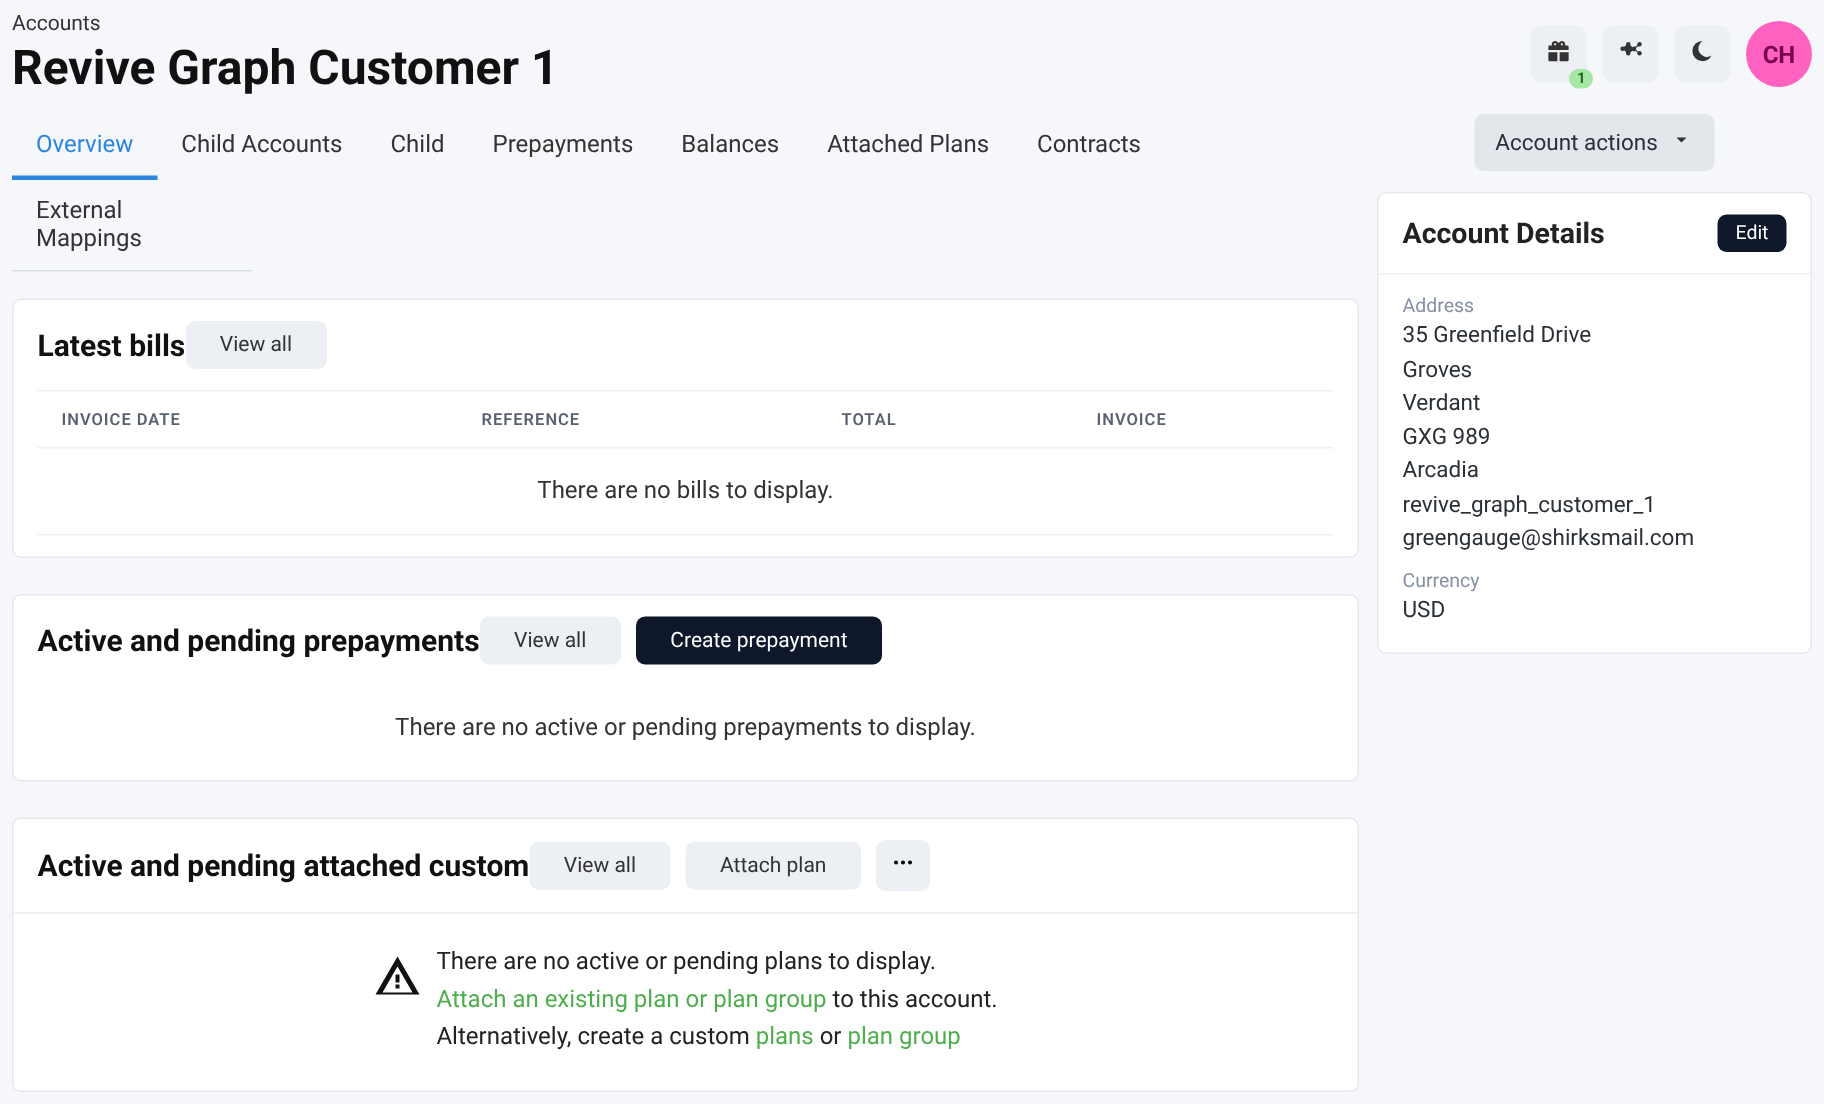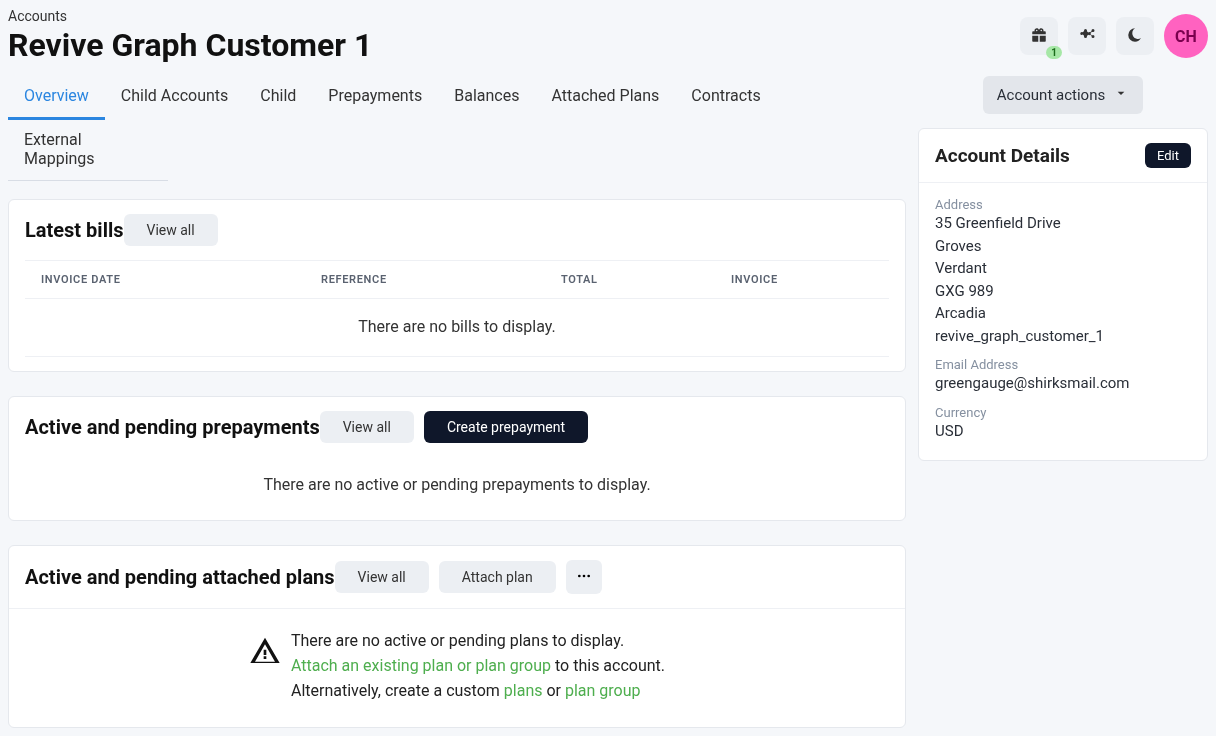--- a/index.html
+++ b/index.html
@@ -321,21 +321,21 @@
           <div class="card-actions">
             <button class="btn btn-light">View all</button>
             <button class="btn btn-green">Create prepayment</button>
           </div>
         </div>
         <div class="empty-body">There are no active or pending prepayments to display.</div>
       </div>
 
       <div class="card">
         <div class="card-head">
-          <div class="card-title">Active and pending attached plans</div>
+          <div class="card-title">Active and pending attached custom</div>
           <div class="card-actions">
             <button class="btn btn-light">View all</button>
             <button class="btn btn-light">Attach plan</button>
             <div class="more-btn">
               <span>
                 <svg viewBox="0 0 24 24" width="16" height="16">
                     <circle cx="5" cy="12" r="2"></circle>
                     <circle cx="12" cy="12" r="2"></circle>
                     <circle cx="19" cy="12" r="2"></circle>
                   </svg>
@@ -383,21 +383,20 @@
         <div class="details-body">
           <div class="detail-label first">Address</div>
           <div class="detail-value">35 Greenfield Drive</div>
           <div class="detail-value">Groves</div>
           <div class="detail-value">Verdant</div>
           <div class="detail-value">GXG 989</div>
           <div class="detail-value">Arcadia</div>
 
           <div class="detail-value">revive_graph_customer_1</div>
 
-          <div class="detail-label">Email Address</div>
           <div class="detail-value">greengauge@shirksmail.com</div>
 
           <div class="detail-label">Currency</div>
           <div class="detail-value">USD</div>
         </div>
       </div>
     </div>
   </div>
 </div>
 

